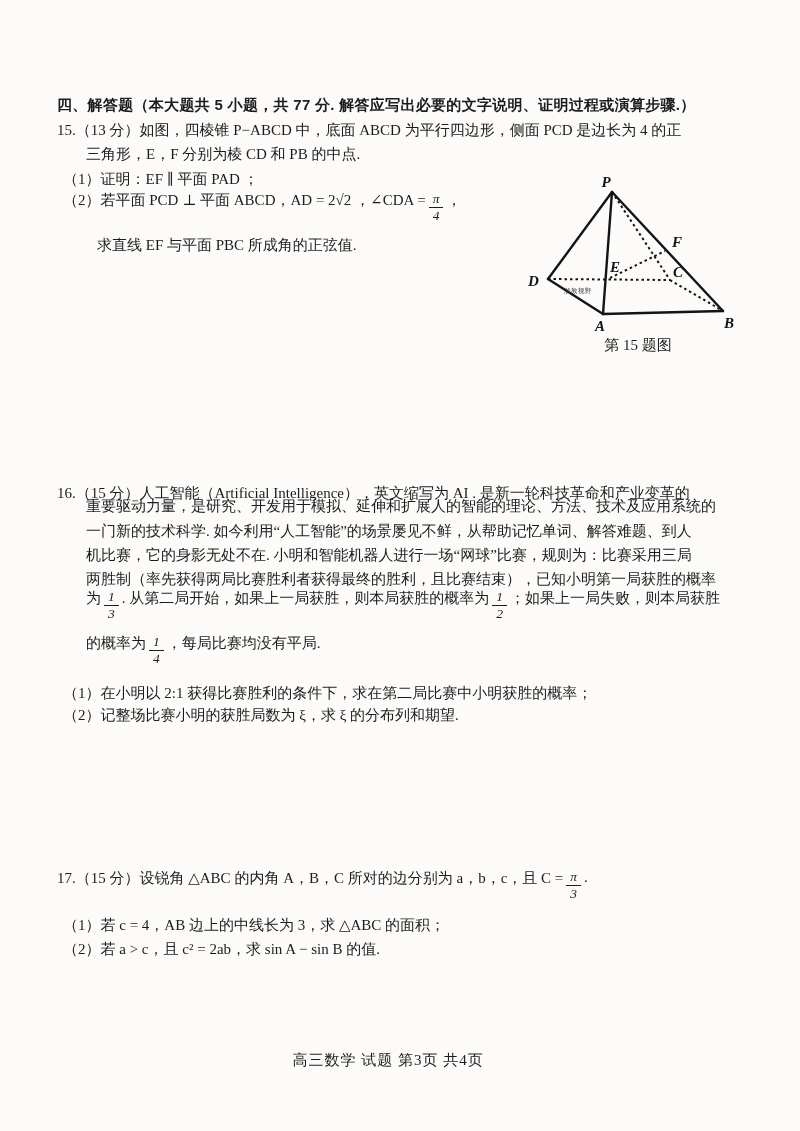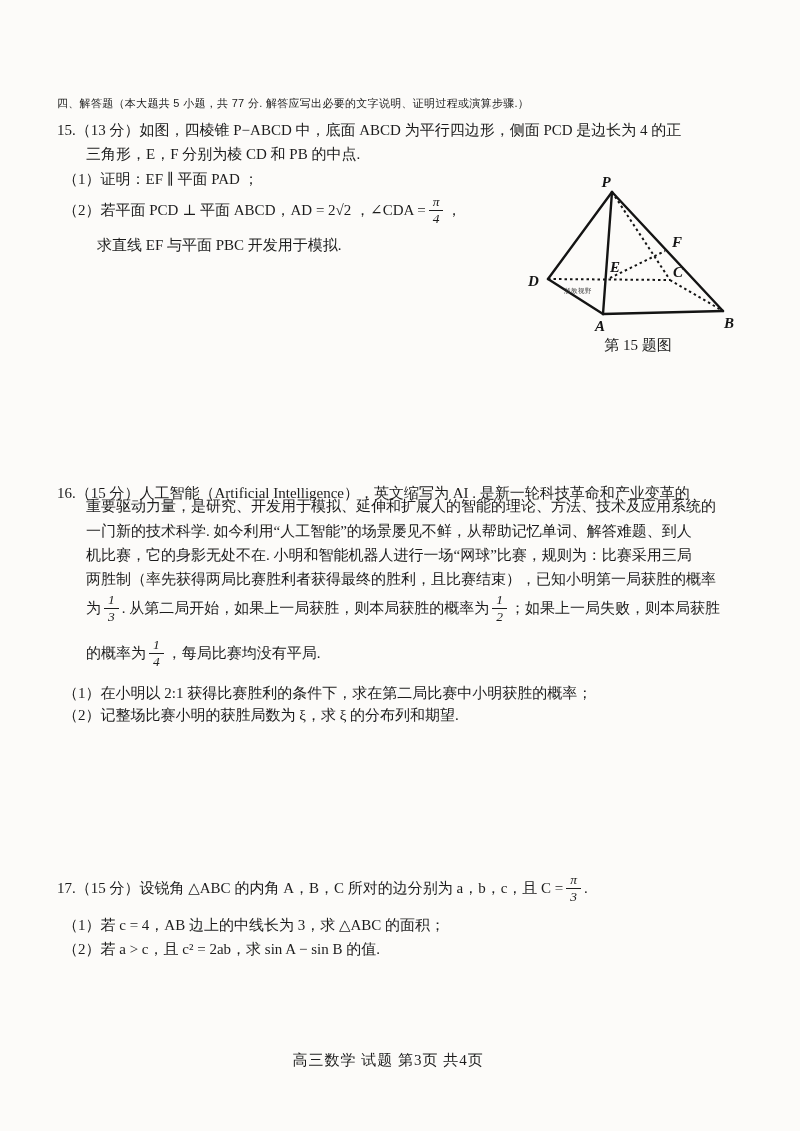--- a/index.html
+++ b/index.html
@@ -4,22 +4,22 @@
 <style>
   html,body{margin:0;padding:0;}
   body{
     width:800px;height:1131px;position:relative;
     background:#fcfbf9;
     font-family:"Liberation Serif","DejaVu Serif",serif;
     color:#1c1c1c;overflow:hidden;
   }
   .page{position:absolute;inset:0;}
   .line{position:absolute;white-space:nowrap;font-size:15px;color:#1c1c1c;}
-  .heading{font-family:"Liberation Sans","DejaVu Sans",sans-serif;font-weight:normal;font-size:11px;letter-spacing:.3px;}
-  .frac-line{display:flex;align-items:center;}
+  .heading{font-family:"Liberation Sans","DejaVu Sans",sans-serif;font-weight:bold;font-size:15px;letter-spacing:.3px;}
+  .frac-line{display:flex;align-items:flex-start;}
   .frac{display:inline-flex;flex-direction:column;align-items:center;line-height:1.15;font-size:13.5px;margin:0 3px;font-style:italic;}
   .frac .num{padding:0 4px;border-bottom:1.4px solid #1c1c1c;}
   .frac .den{padding:0 2px;}
   .caption{position:absolute;font-size:15px;text-align:center;white-space:nowrap;}
   .footer{position:absolute;left:0;width:776px;text-align:center;font-size:15px;letter-spacing:1px;}
   svg text{font-family:"Liberation Serif","DejaVu Serif",serif;font-style:italic;font-weight:bold;fill:#141414;}
   svg text.wm{font-style:normal;font-weight:normal;font-size:6.5px;fill:#3a3a3a;letter-spacing:.5px;}
 </style>
 </head>
 <body>
@@ -33,21 +33,21 @@
   <div class="line" style="top:170px;left:63px">（1）证明：EF ∥ 平面 PAD ；</div>
 
   <div class="line frac-line" style="top:191px;left:63px;height:38px">
     <span>（2）若平面 PCD ⊥ 平面 ABCD，AD = 2√2 ，∠CDA =</span>
     <span class="frac">
       <span class="num">π</span>
       <span class="den">4</span>
     </span>
     <span>，</span>
   </div>
-  <div class="line" style="top:236px;left:97px">求直线 EF 与平面 PBC 开发用于模拟.</div>
+  <div class="line" style="top:236px;left:97px">求直线 EF 与平面 PBC 所成角的正弦值.</div>
 
   <svg width="250" height="175" viewBox="0 0 250 175" style="position:absolute;left:520px;top:165px">
 
     <g stroke="#141414" stroke-width="2" stroke-dasharray="2.5 3" fill="none">
       <line x1="28" y1="114" x2="150" y2="115"></line>
       <line x1="92" y1="27" x2="150" y2="115"></line>
       <line x1="150" y1="115" x2="203" y2="146"></line>
       <line x1="90" y1="113" x2="145" y2="86"></line>
     </g>
 

